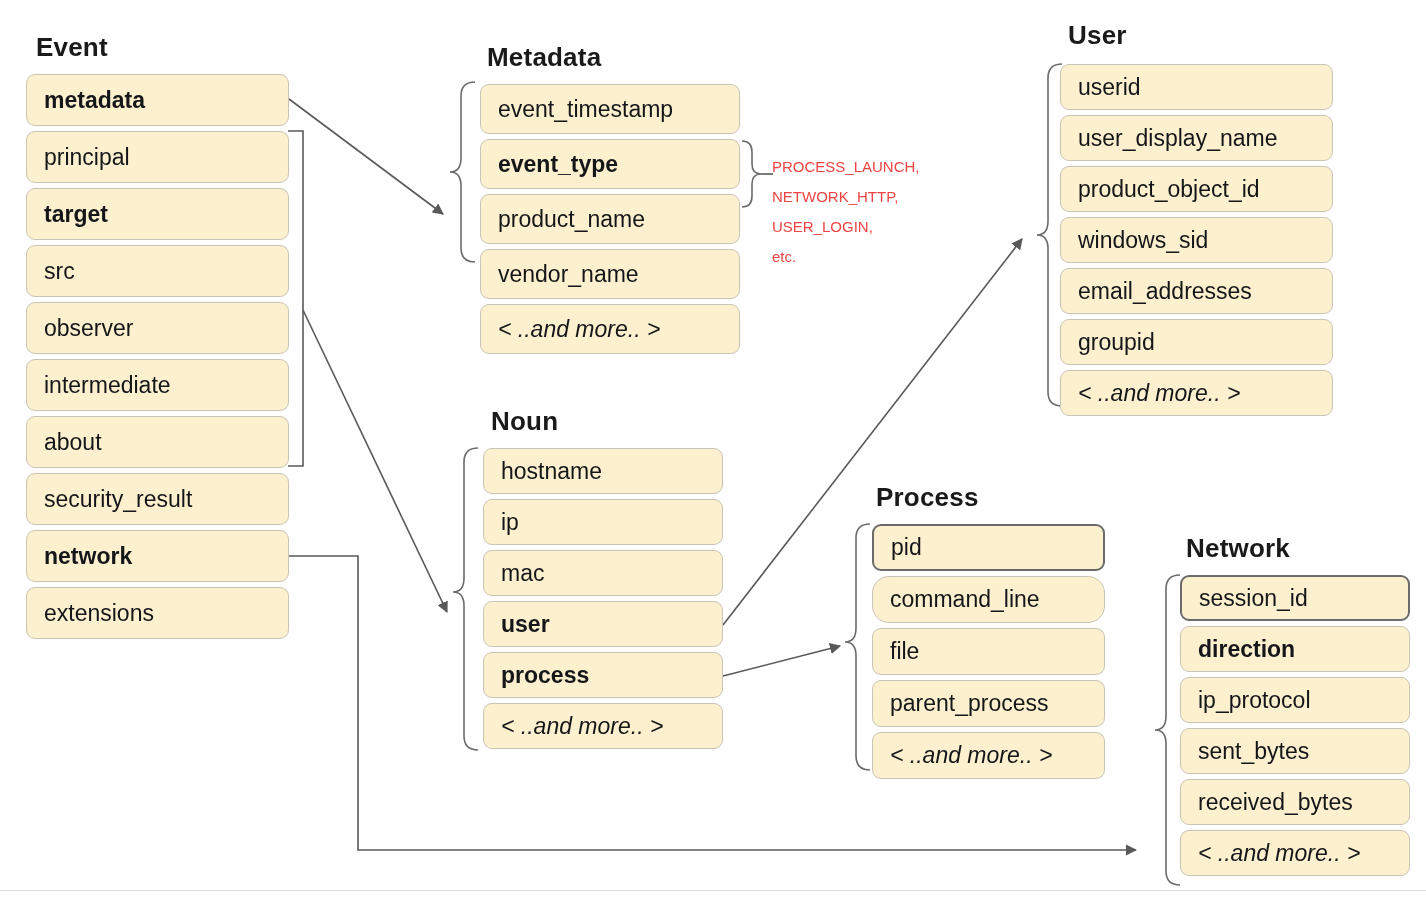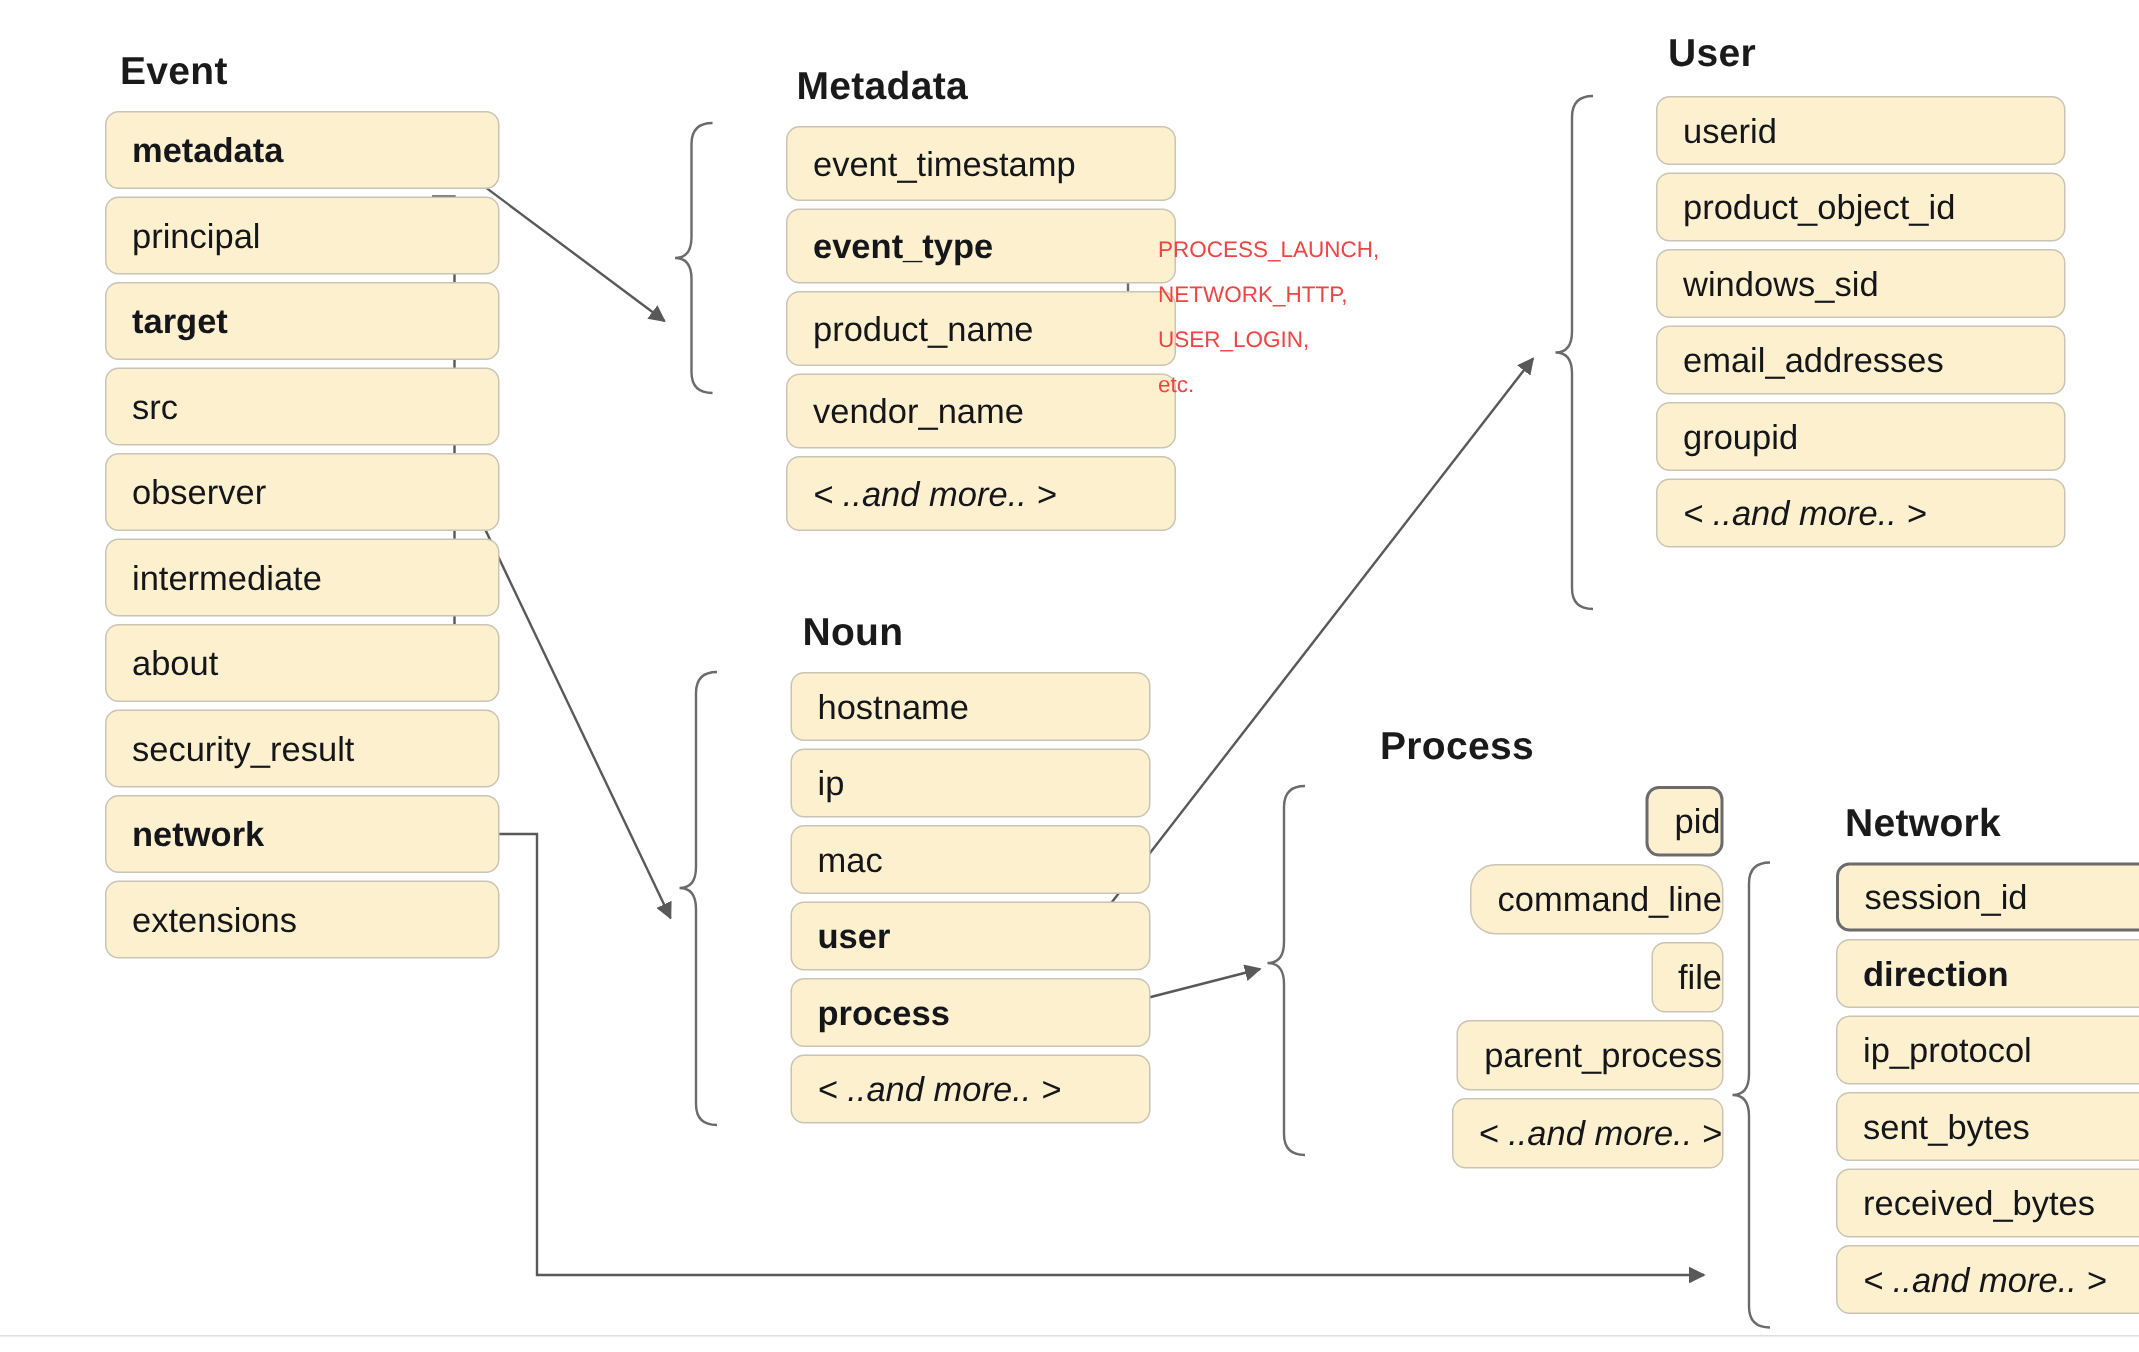--- a/index.html
+++ b/index.html
@@ -3,21 +3,21 @@
 <meta charset="utf-8">
 <style>
   html,body{margin:0;padding:0;}
   body{
     width:1426px;height:901px;
     background:#ffffff;
     font-family:"Liberation Sans", sans-serif;
     overflow:hidden;
     position:relative;
   }
-  #canvas{position:absolute;left:0;top:0;width:1224px;height:901px;padding-left:44px;}
+  #canvas{position:absolute;left:0;top:0;width:1224px;height:901px;}
 
   
   .group{position:absolute;}
   .group-title{
     position:absolute;
     font-weight:bold;
     font-size:26px;
     color:#1a1a1a;
     letter-spacing:0.2px;
     white-space:nowrap;
@@ -128,20 +128,21 @@
     <div>PROCESS_LAUNCH,</div>
     <div>NETWORK_HTTP,</div>
     <div>USER_LOGIN,</div>
     <div>etc.</div>
   </div>
 
   <div class="group">
     <div class="group-title" style="left:1068px;top:20px;">User</div>
     <div class="fields" id="fields-user" style="left:1060px;top:64px;width:273px;">
         <div class="field" style="height: 46px;">userid</div>
+        <div class="field" style="height: 46px;">user_display_name</div>
         <div class="field" style="height: 46px;">product_object_id</div>
         <div class="field" style="height: 46px;">windows_sid</div>
         <div class="field" style="height: 46px;">email_addresses</div>
         <div class="field" style="height: 46px;">groupid</div>
         <div class="field italic" style="height: 46px;">&lt; ..and more.. &gt;</div>
       </div>
   </div>
 
   <div class="group">
     <div class="group-title" style="left:491px;top:406px;">Noun</div>
@@ -150,21 +151,21 @@
         <div class="field" style="height: 46px;">ip</div>
         <div class="field" style="height: 46px;">mac</div>
         <div class="field bold" style="height: 46px;">user</div>
         <div class="field bold" style="height: 46px;">process</div>
         <div class="field italic" style="height: 46px;">&lt; ..and more.. &gt;</div>
       </div>
   </div>
 
   <div class="group">
     <div class="group-title" style="left:876px;top:482px;">Process</div>
-    <div class="fields" id="fields-process" style="left:872px;top:524px;width:233px;align-items:flex-end;">
+    <div class="fields" id="fields-process" style="left:872px;top:524px;width:233px;">
         <div class="field strong-border" style="height: 47px;">pid</div>
         <div class="field" style="height: 47px; border-radius: 17px;">command_line</div>
         <div class="field" style="height: 47px;">file</div>
         <div class="field" style="height: 47px;">parent_process</div>
         <div class="field italic" style="height: 47px;">&lt; ..and more.. &gt;</div>
       </div>
   </div>
 
   <div class="group">
     <div class="group-title" style="left:1186px;top:533px;">Network</div>

